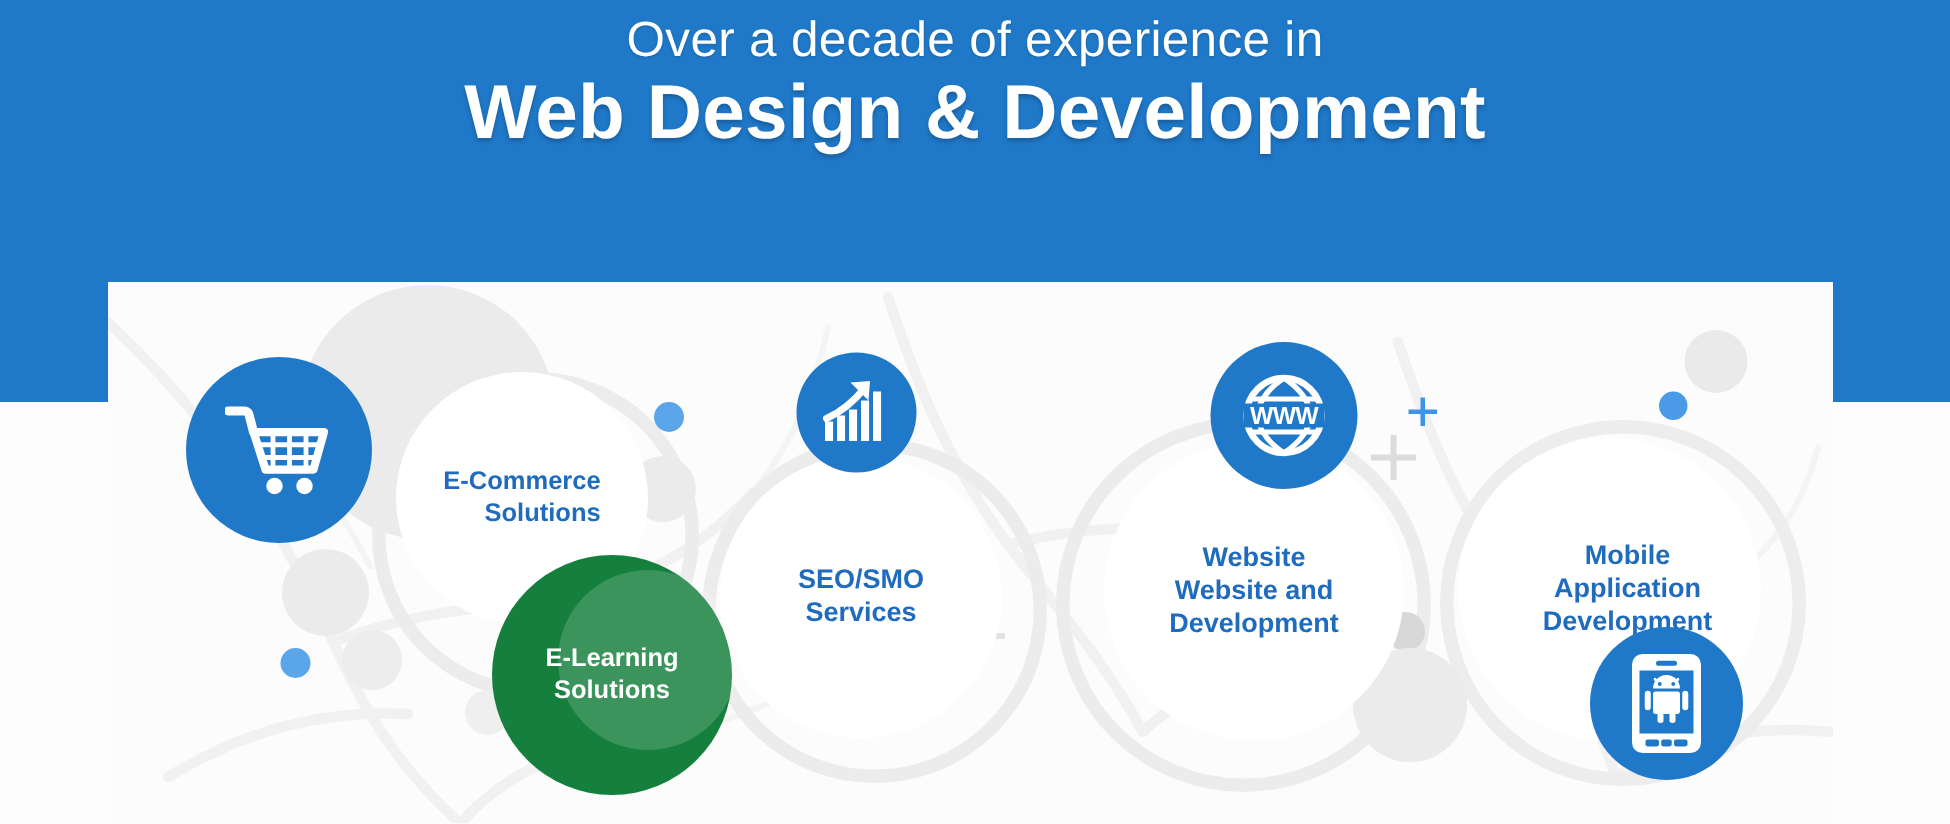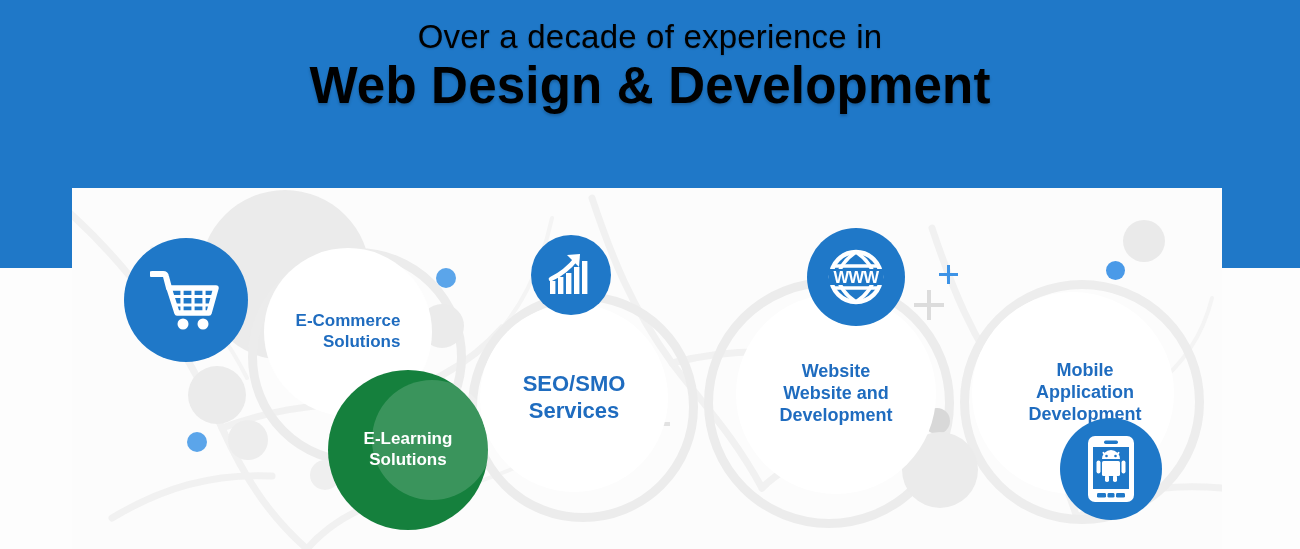--- a/index.html
+++ b/index.html
@@ -9,22 +9,22 @@
     background:#ffffff;
   }
   #banner{position:relative;width:1300px;height:549px;overflow:hidden;background:#fdfdfd;}
 
   
   .header-band{
     position:absolute;left:0;top:0;width:1300px;height:268px;
     background:#1f78c8;
   }
   .headline{
-    position:absolute;left:0;top:19px;width:1300px;text-align:center;
-    color:#000000;line-height:1.08;
+    position:absolute;left:0;top:8px;width:1300px;text-align:center;
+    color:#ffffff;line-height:1.08;
   }
   .headline .line1{
     display:block;font-size:33px;font-weight:400;letter-spacing:.2px;
     text-shadow:0 1px 2px rgba(0,0,0,.18);
   }
   .headline .line2{
     display:block;font-size:51px;font-weight:700;letter-spacing:.2px;margin-top:3px;
     text-shadow:0 2px 3px rgba(0,0,0,.22);
   }
 
@@ -161,21 +161,21 @@
 
     <div class="node-solid" style="left:256px;top:182px;width:160px;height:160px;">
       <div class="hl" style="right:-4px;top:10px;width:120px;height:120px;"></div>
       <div class="label" style="font-size:17px;position:relative;">
         <div>E-Learning</div>
         <div>Solutions</div>
       </div>
     </div>
 
     <div class="node-text" style="left:408px;top:116px;width:188px;height:188px;">
-      <div class="label" style="font-size:22px;">
+      <div class="label" style="font-size:18px;">
         <div>SEO/SMO</div>
         <div>Services</div>
       </div>
     </div>
 
     <div class="icon-circle" style="left:459px;top:47px;width:80px;height:80px;">
       <svg width="48" height="46" viewBox="0 0 48 46">
         <g fill="#ffffff">
           <rect x="3" y="29" width="5.4" height="13"></rect>
           <rect x="11" y="25" width="5.4" height="17"></rect>

